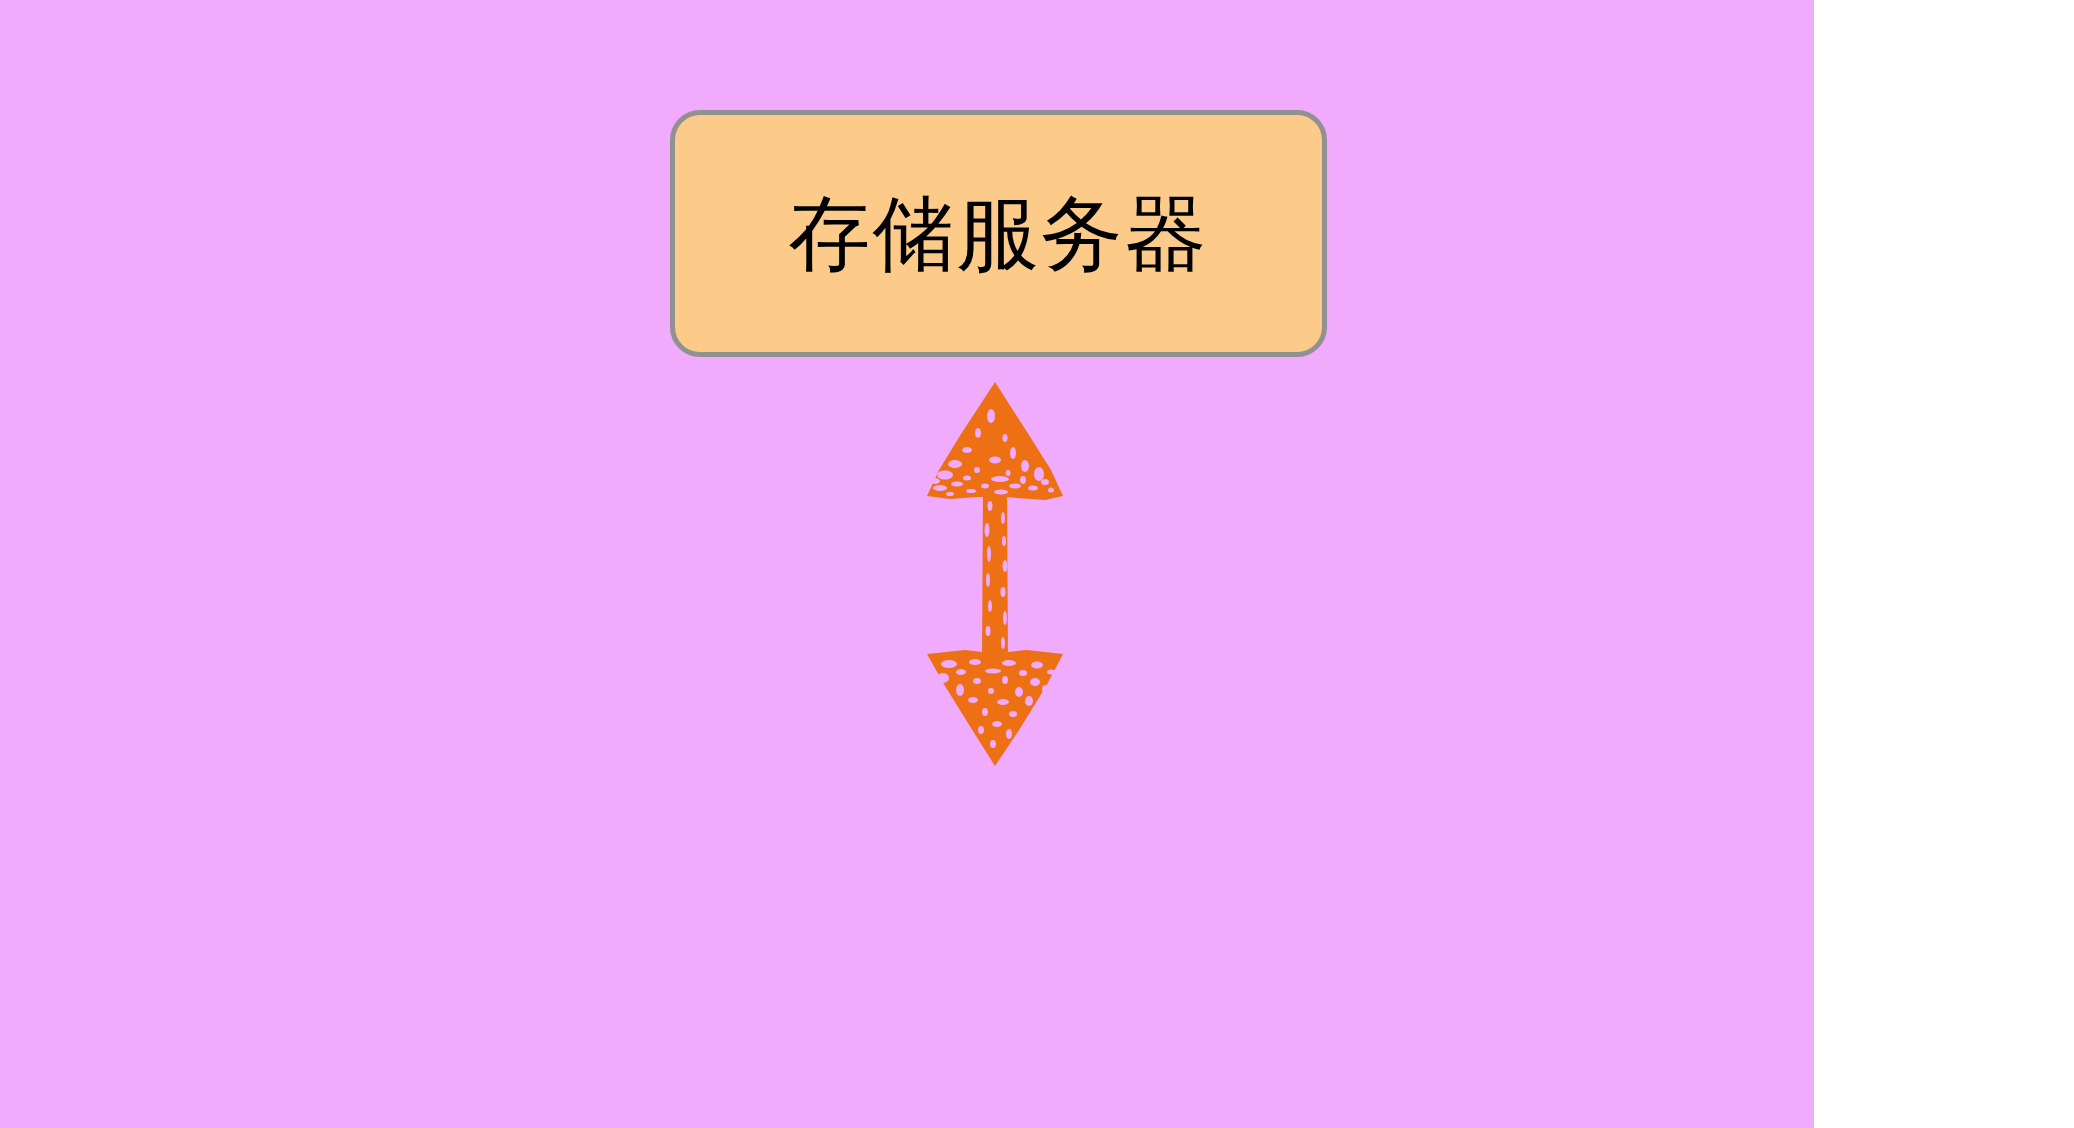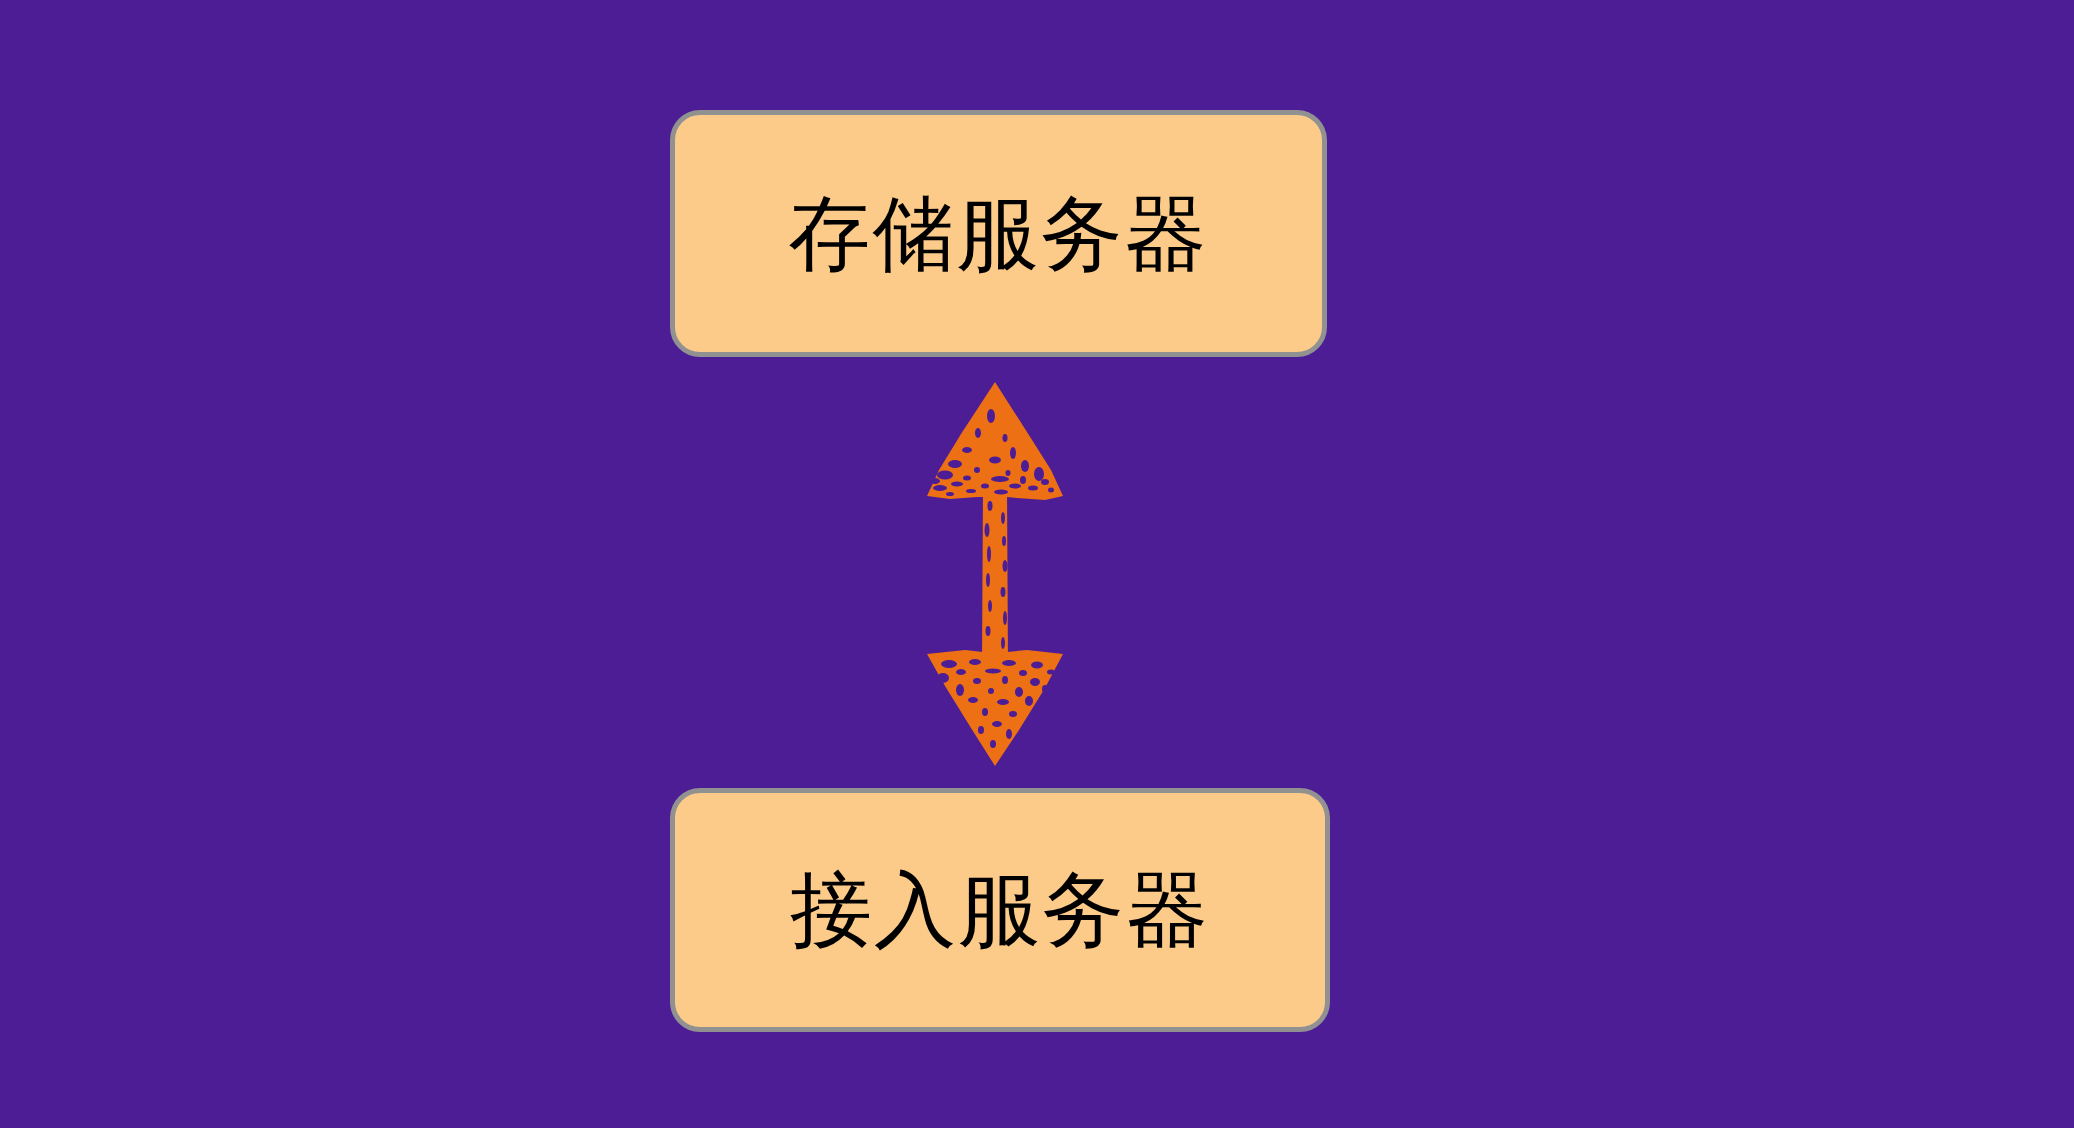--- a/index.html
+++ b/index.html
@@ -9,23 +9,23 @@
   }
   body {
     width: 2074px;
     height: 1128px;
     overflow: hidden;
     font-family: "DejaVu Sans", "Liberation Sans", sans-serif;
   }
 
   #diagram-canvas {
     position: relative;
-    width: 2074px;
+    width: 1814px;
     height: 1128px;
-    background: #4c1d95;
+    background: #f0abfc;
   }
 
   
   .node-box {
     position: absolute;
     box-sizing: border-box;
     background: #fccb8a;
     border: 5px solid #919191;
     border-radius: 30px;
     display: flex;
@@ -164,17 +164,14 @@
                  L146 92 L122 54 Z" fill="#ed7014"></path>
 
         <path d="M78 110 L102 110 L103 284 L77 284 Z" fill="#ed7014"></path>
 
         <path d="M22 276 L60 272 L78 274 L78 268 L102 268 L102 274 L122 272
                  L158 276 L140 310 L114 352 L90 388 L66 350 L40 308 Z" fill="#ed7014"></path>
       </g>
     </svg>
   </div>
 
-  <div class="node-box" id="node-access-server">
-    <span class="node-label">接入服务器</span>
-  </div>
 
 </div>
 
 </body></html>

